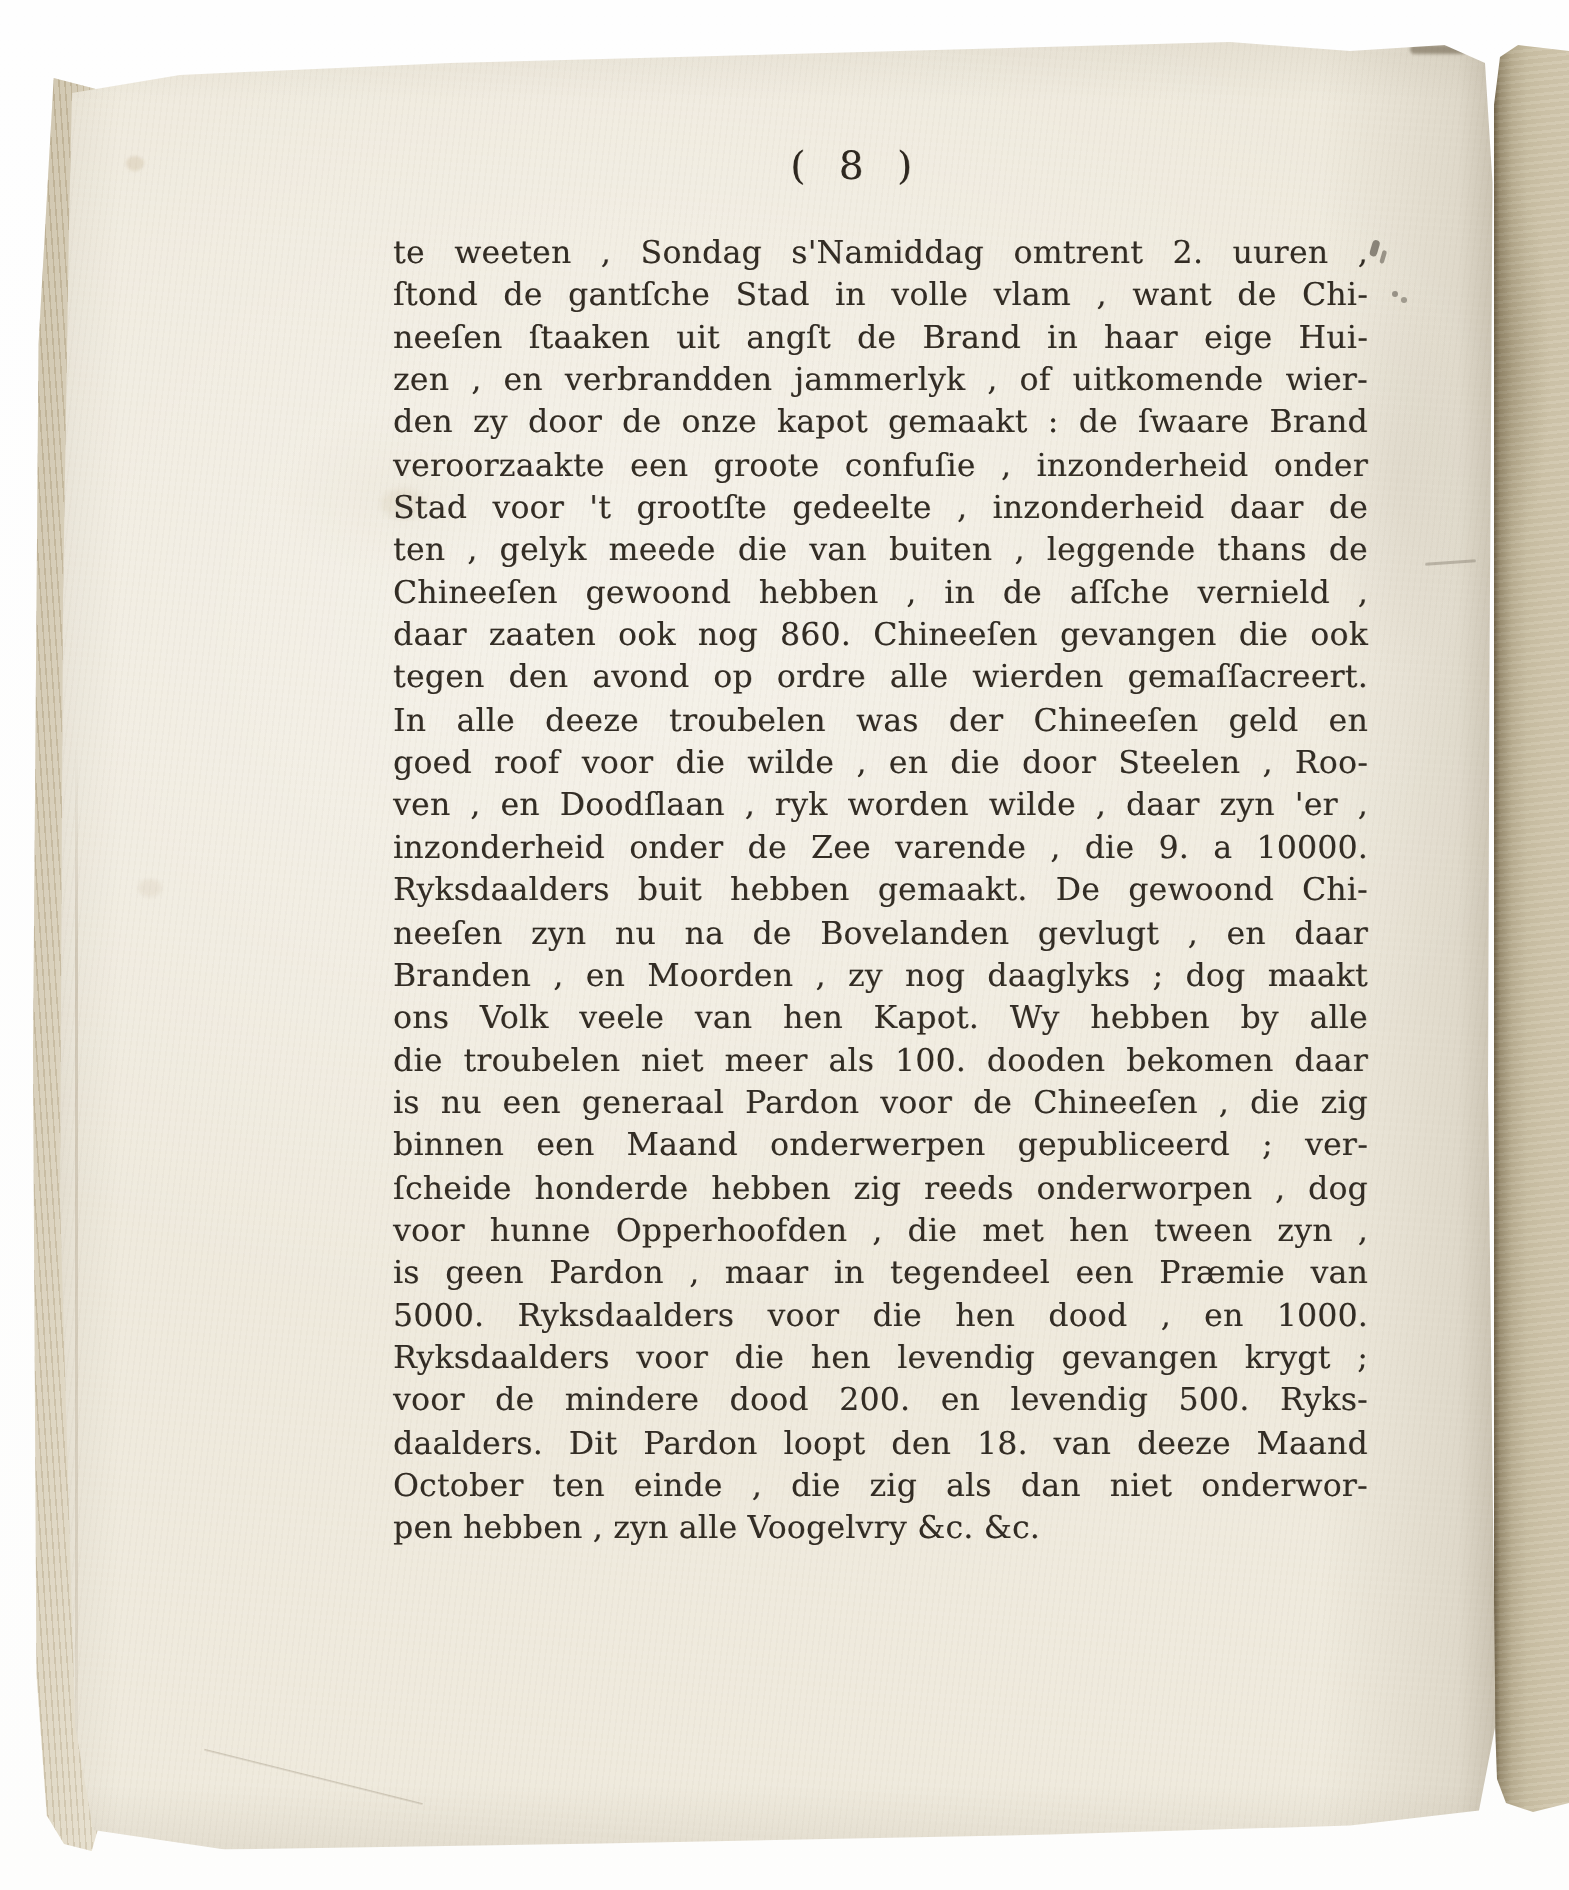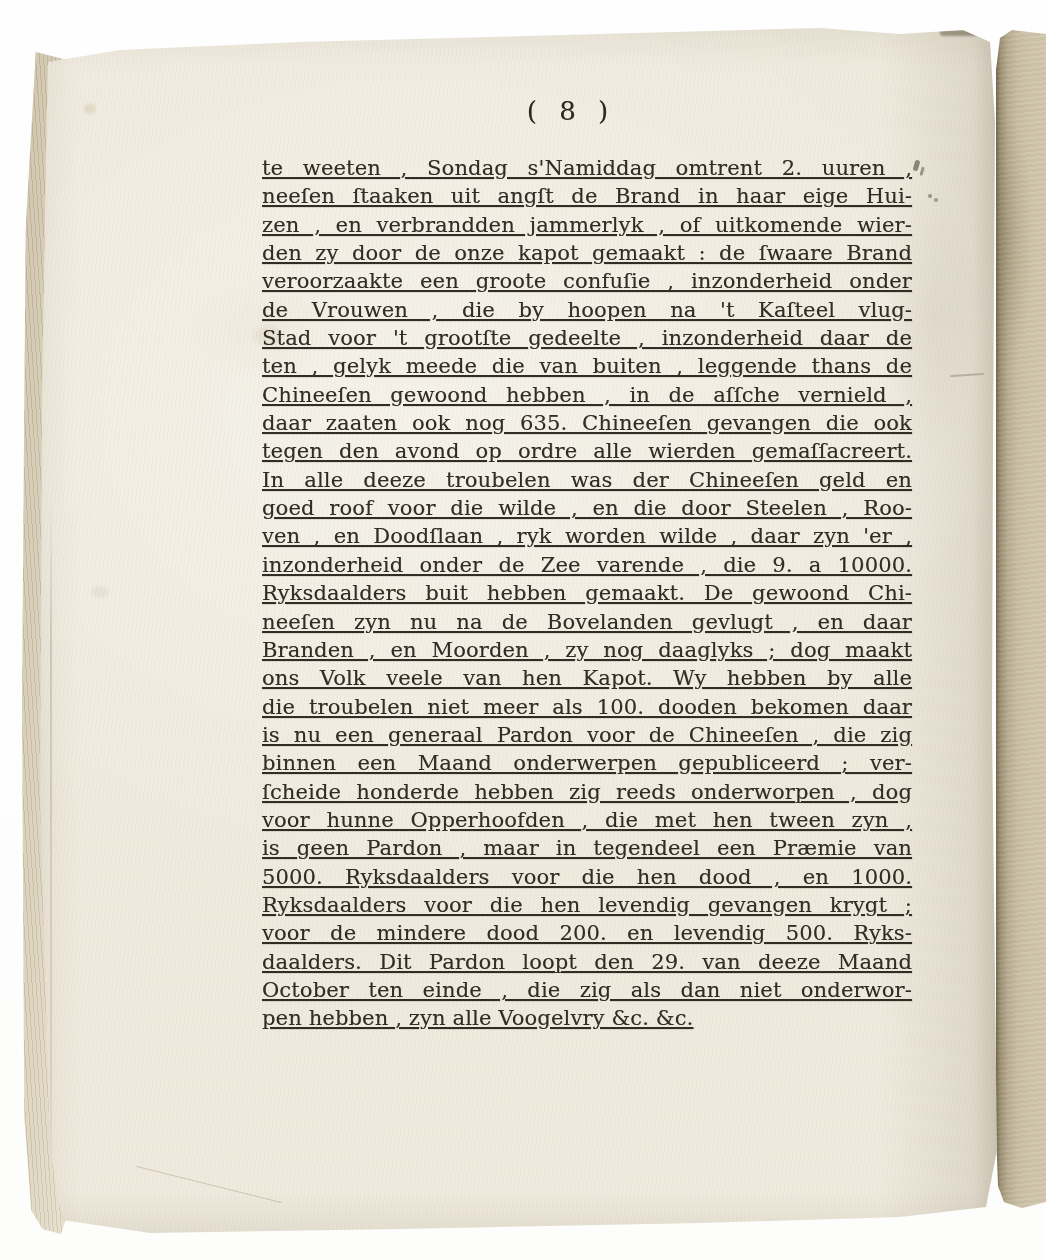--- a/index.html
+++ b/index.html
@@ -59,21 +59,21 @@
     color:#2e2820;text-shadow:0.3px 0.3px 0 rgba(40,34,26,0.4);
   }
   .text-block{
     position:absolute;top:128px;left:230px;width:650px;
     color:#322c24;font-size:21px;line-height:28.35px;
     letter-spacing:0.15px;
     text-shadow:0.3px 0.3px 0 rgba(44,38,30,0.38);
   }
   .line{
     height:28.35px;overflow:visible;white-space:nowrap;
-    text-align:justify;text-align-last:justify;text-decoration:underline;
+    text-align:justify;text-align-last:justify;
   }
   .line.last{text-align-last:left;}
 
   
   .edge-curl{
     position:absolute;top:4px;left:908px;width:38px;height:6px;border-radius:3px;
     background:rgba(80,66,44,0.45);filter:blur(1px);
   }
   .ink-mark-a{
     position:absolute;top:134px;left:882px;width:5px;height:11px;border-radius:3px;
@@ -123,46 +123,46 @@
     <div class="crease-diag"></div>
     <div class="edge-curl"></div>
     <div class="ink-mark-a"></div>
     <div class="ink-mark-b"></div>
     <div class="pencil-mark"></div>
 
     <div class="page-number">( 8 )</div>
 
     <div class="text-block">
       <div class="line">te weeten , Sondag s'Namiddag omtrent 2. uuren ,</div>
+      <div class="line">ſtond de gantſche Stad in volle vlam , want de Chi-</div>
       <div class="line">neeſen ſtaaken uit angſt de Brand in haar eige Hui-</div>
       <div class="line">zen , en verbrandden jammerlyk , of uitkomende wier-</div>
       <div class="line">den zy door de onze kapot gemaakt : de ſwaare Brand</div>
       <div class="line">veroorzaakte een groote confuſie , inzonderheid onder</div>
-      <div class="line">de Vrouwen , die by hoopen na 't Kaſteel vlug-</div>
       <div class="line">Stad voor 't grootſte gedeelte , inzonderheid daar de</div>
       <div class="line">ten , gelyk meede die van buiten , leggende thans de</div>
       <div class="line">Chineeſen gewoond hebben , in de aſſche vernield ,</div>
-      <div class="line">daar zaaten ook nog 635. Chineeſen gevangen die ook</div>
+      <div class="line">daar zaaten ook nog 860. Chineeſen gevangen die ook</div>
       <div class="line">tegen den avond op ordre alle wierden gemaſſacreert.</div>
       <div class="line">In alle deeze troubelen was der Chineeſen geld en</div>
       <div class="line">goed roof voor die wilde , en die door Steelen , Roo-</div>
       <div class="line">ven , en Doodſlaan , ryk worden wilde , daar zyn 'er ,</div>
       <div class="line">inzonderheid onder de Zee varende , die 9. a 10000.</div>
       <div class="line">Ryksdaalders buit hebben gemaakt. De gewoond Chi-</div>
       <div class="line">neeſen zyn nu na de Bovelanden gevlugt , en daar</div>
       <div class="line">Branden , en Moorden , zy nog daaglyks ; dog maakt</div>
       <div class="line">ons Volk veele van hen Kapot. Wy hebben by alle</div>
       <div class="line">die troubelen niet meer als 100. dooden bekomen daar</div>
       <div class="line">is nu een generaal Pardon voor de Chineeſen , die zig</div>
       <div class="line">binnen een Maand onderwerpen gepubliceerd ; ver-</div>
       <div class="line">ſcheide honderde hebben zig reeds onderworpen , dog</div>
       <div class="line">voor hunne Opperhoofden , die met hen tween zyn ,</div>
       <div class="line">is geen Pardon , maar in tegendeel een Præmie van</div>
       <div class="line">5000. Ryksdaalders voor die hen dood , en 1000.</div>
       <div class="line">Ryksdaalders voor die hen levendig gevangen krygt ;</div>
       <div class="line">voor de mindere dood 200. en levendig 500. Ryks-</div>
-      <div class="line">daalders. Dit Pardon loopt den 29. van deeze Maand</div>
+      <div class="line">daalders. Dit Pardon loopt den 18. van deeze Maand</div>
       <div class="line">October ten einde , die zig als dan niet onderwor-</div>
       <div class="line last">pen hebben , zyn alle Voogelvry &amp;c. &amp;c.</div>
     </div>
   </div>
 
 </div>
 
 </body></html>

